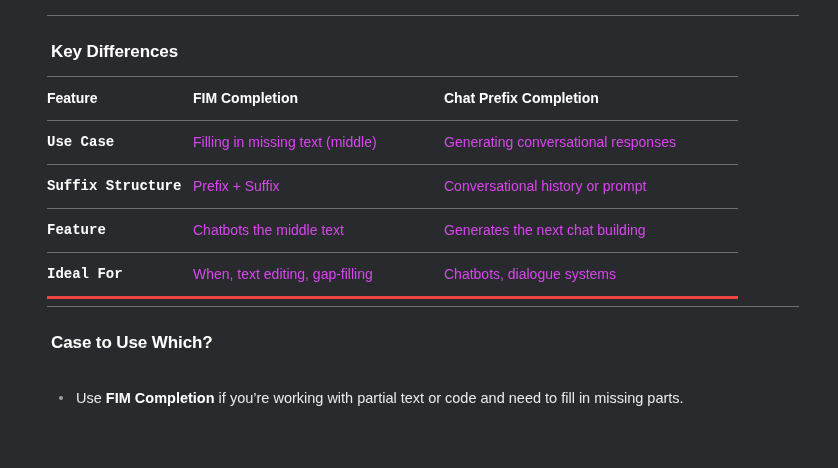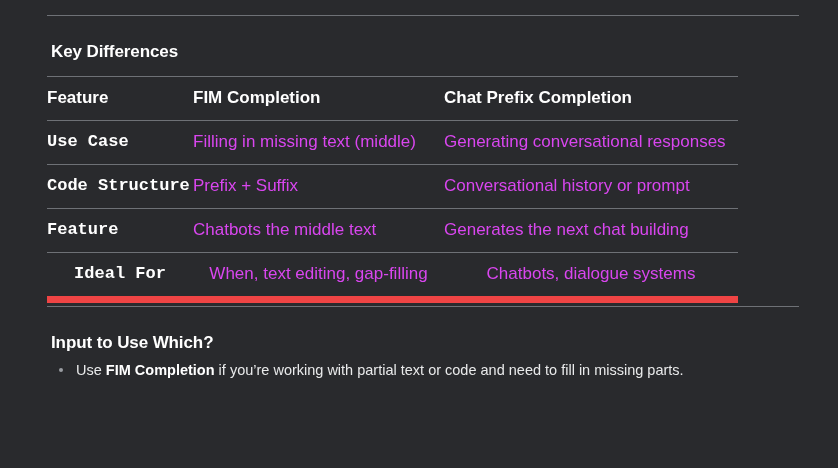--- a/index.html
+++ b/index.html
@@ -63,46 +63,45 @@
   table.cmp col.c2 { width: 251px; }
   table.cmp col.c3 { width: 294px; }
 
   table.cmp th,
   table.cmp td {
     text-align: left;
     vertical-align: middle;
     height: 43px;
     padding: 0;
     border-top: 1px solid #6e7176;
-    font-size: 17px;
+    font-size: 14px;
     line-height: 1.3;
   }
   table.cmp tbody tr:last-child td {
-    border-bottom: 7px solid #ef4444;
-    text-align: center;
+    border-bottom: 3px solid #ef4444;
   }
   table.cmp th {
     font-weight: bold;
     color: #ffffff;
   }
   table.cmp td.feature {
     font-weight: bold;
     color: #ffffff;
     font-family: Liberation Mono, monospace;
   }
   table.cmp td.value {
     font-weight: normal;
     color: #d946ef;
   }
 
   
   ul.usage {
     position: absolute;
     left: 47px;
-    top: 356px;
+    top: 384px;
     width: 752px;
     margin: 0;
     padding: 0;
     list-style: none;
   }
   ul.usage li {
     position: relative;
     padding-left: 29px;
     font-size: 14.5px;
     line-height: 28px;
@@ -146,41 +145,41 @@
           <th>Chat Prefix Completion</th>
         </tr>
       </thead>
       <tbody>
         <tr>
           <td class="feature">Use Case</td>
           <td class="value">Filling in missing text (middle)</td>
           <td class="value">Generating conversational responses</td>
         </tr>
         <tr>
-          <td class="feature">Code Structure</td>
+          <td class="feature">Suffix Structure</td>
           <td class="value">Prefix + Suffix</td>
           <td class="value">Conversational history or prompt</td>
         </tr>
         <tr>
           <td class="feature">Feature</td>
           <td class="value">Chatbots the middle text</td>
           <td class="value">Generates the next chat building</td>
         </tr>
         <tr>
           <td class="feature">Ideal For</td>
           <td class="value">When, text editing, gap-filling</td>
           <td class="value">Chatbots, dialogue systems</td>
         </tr>
       </tbody>
     </table>
   </div>
 
   <div class="rule-wide rule-mid"></div>
 
-  <h2 class="section-heading heading-when">Input to Use Which?</h2>
+  <h2 class="section-heading heading-when">Case to Use Which?</h2>
 
   <ul class="usage">
     <li>
       <span class="bullet"></span>
       <span>Use </span><b>FIM Completion</b><span> if you’re working with partial text or code and need to fill in missing parts.</span>
     </li>
   </ul>
 
 </div>
 

